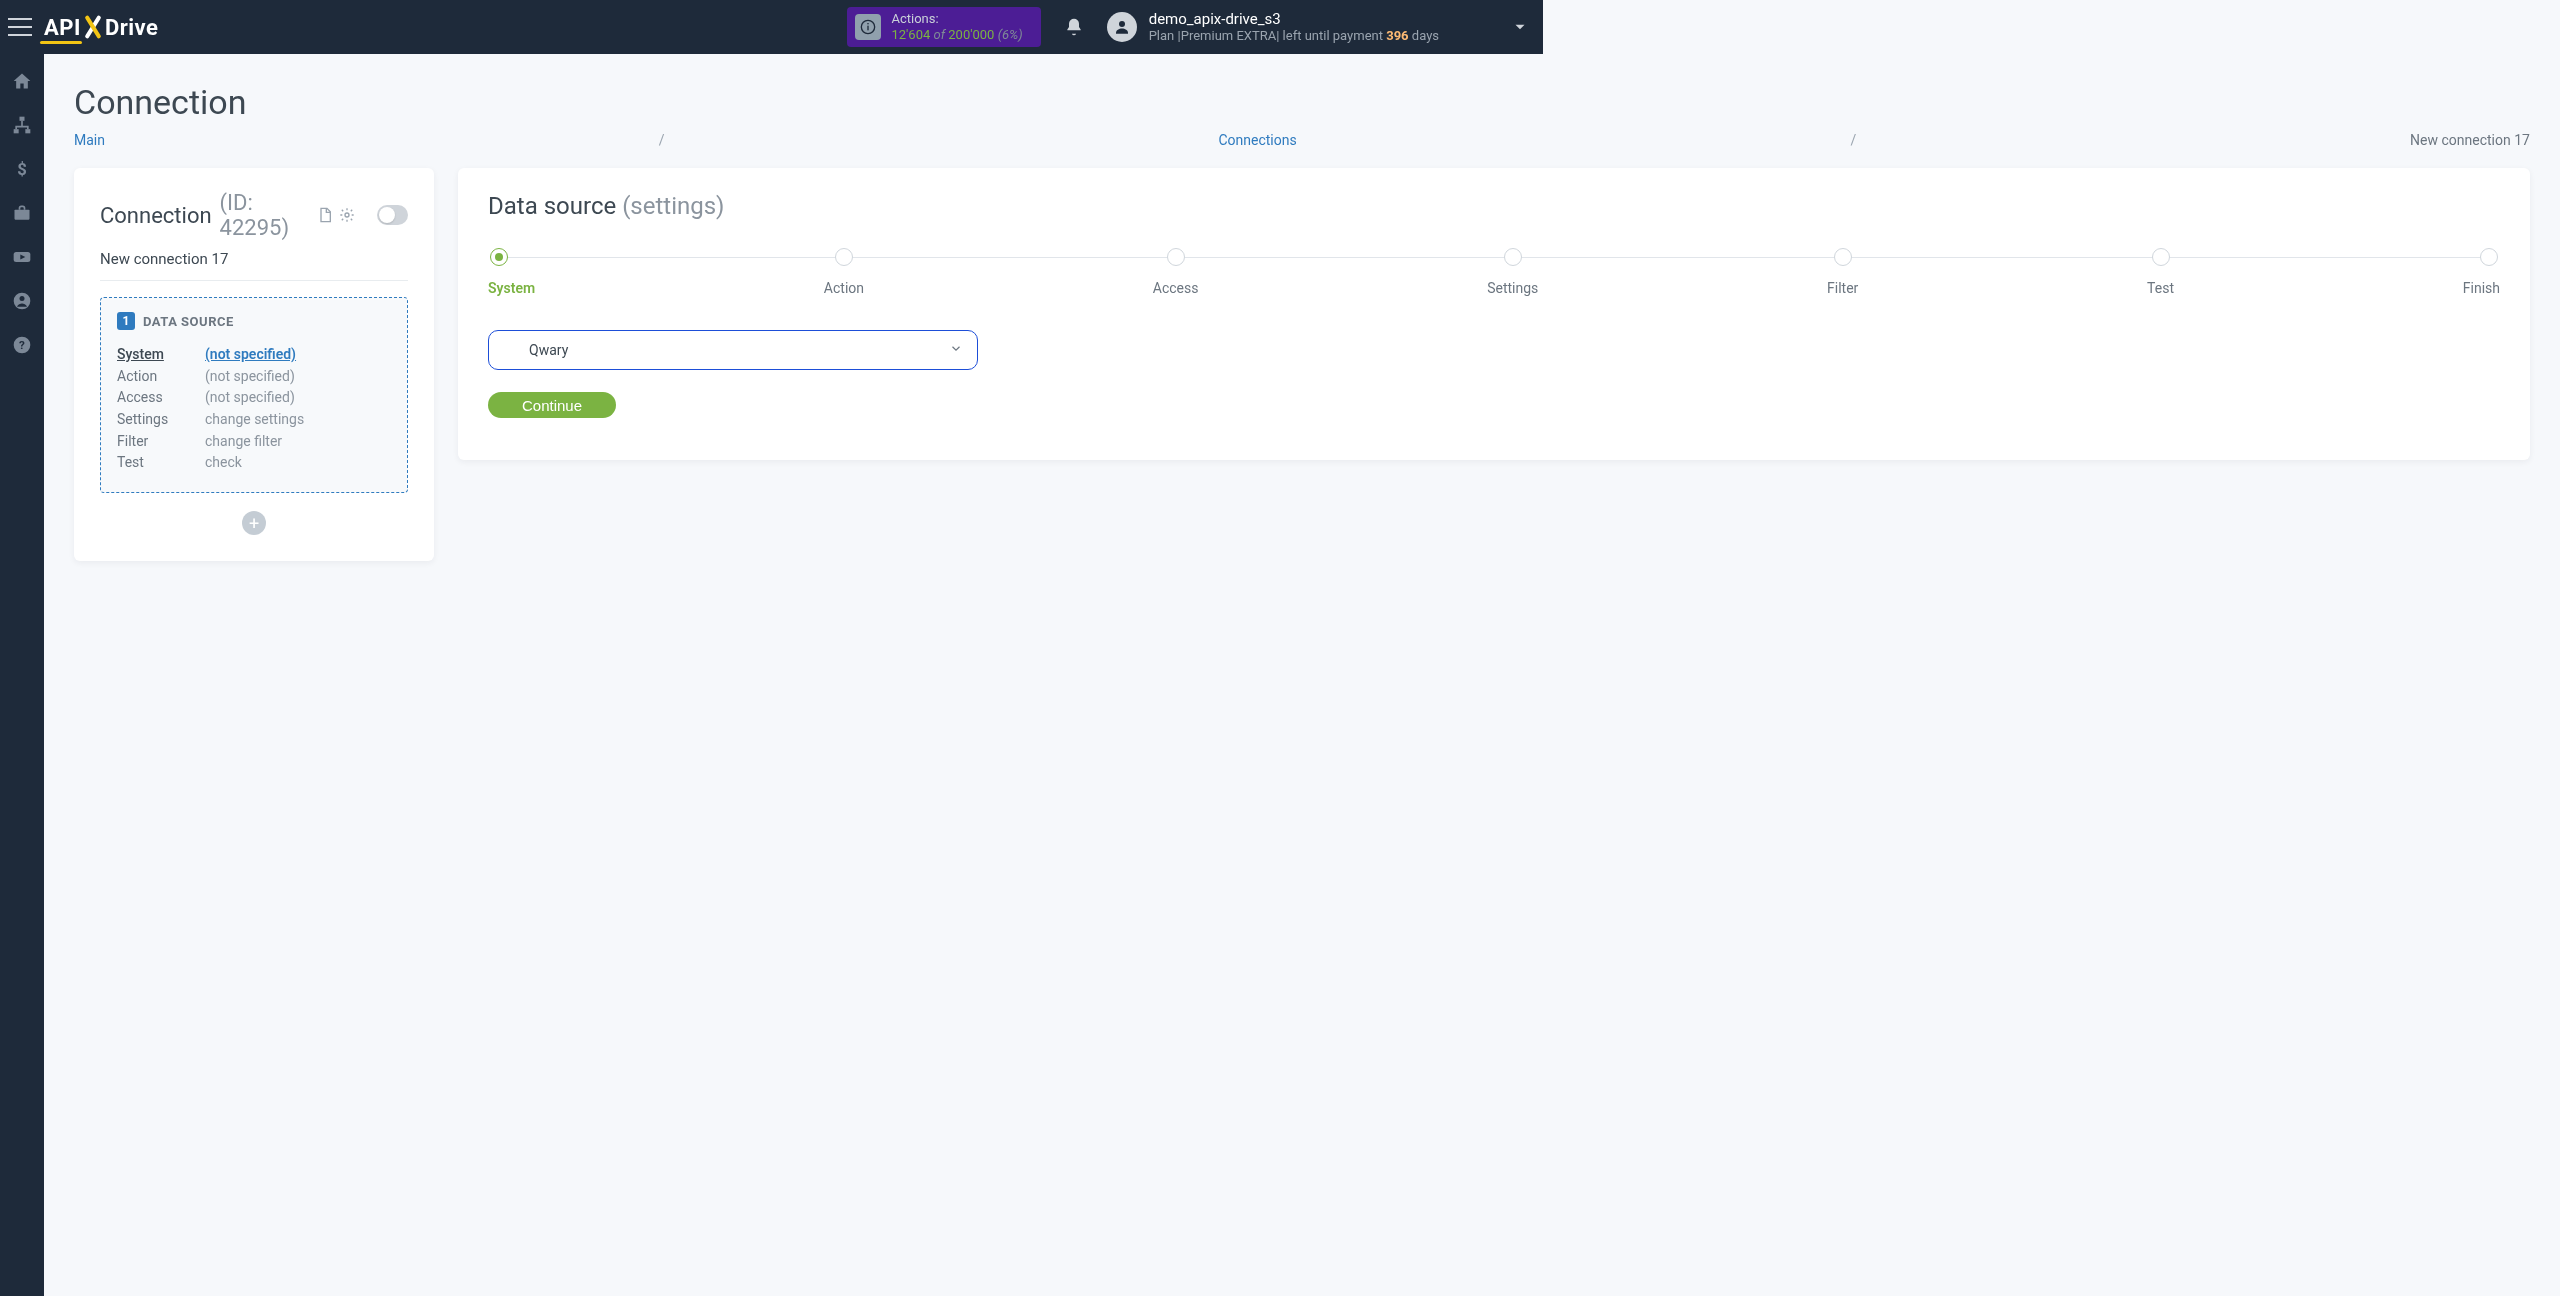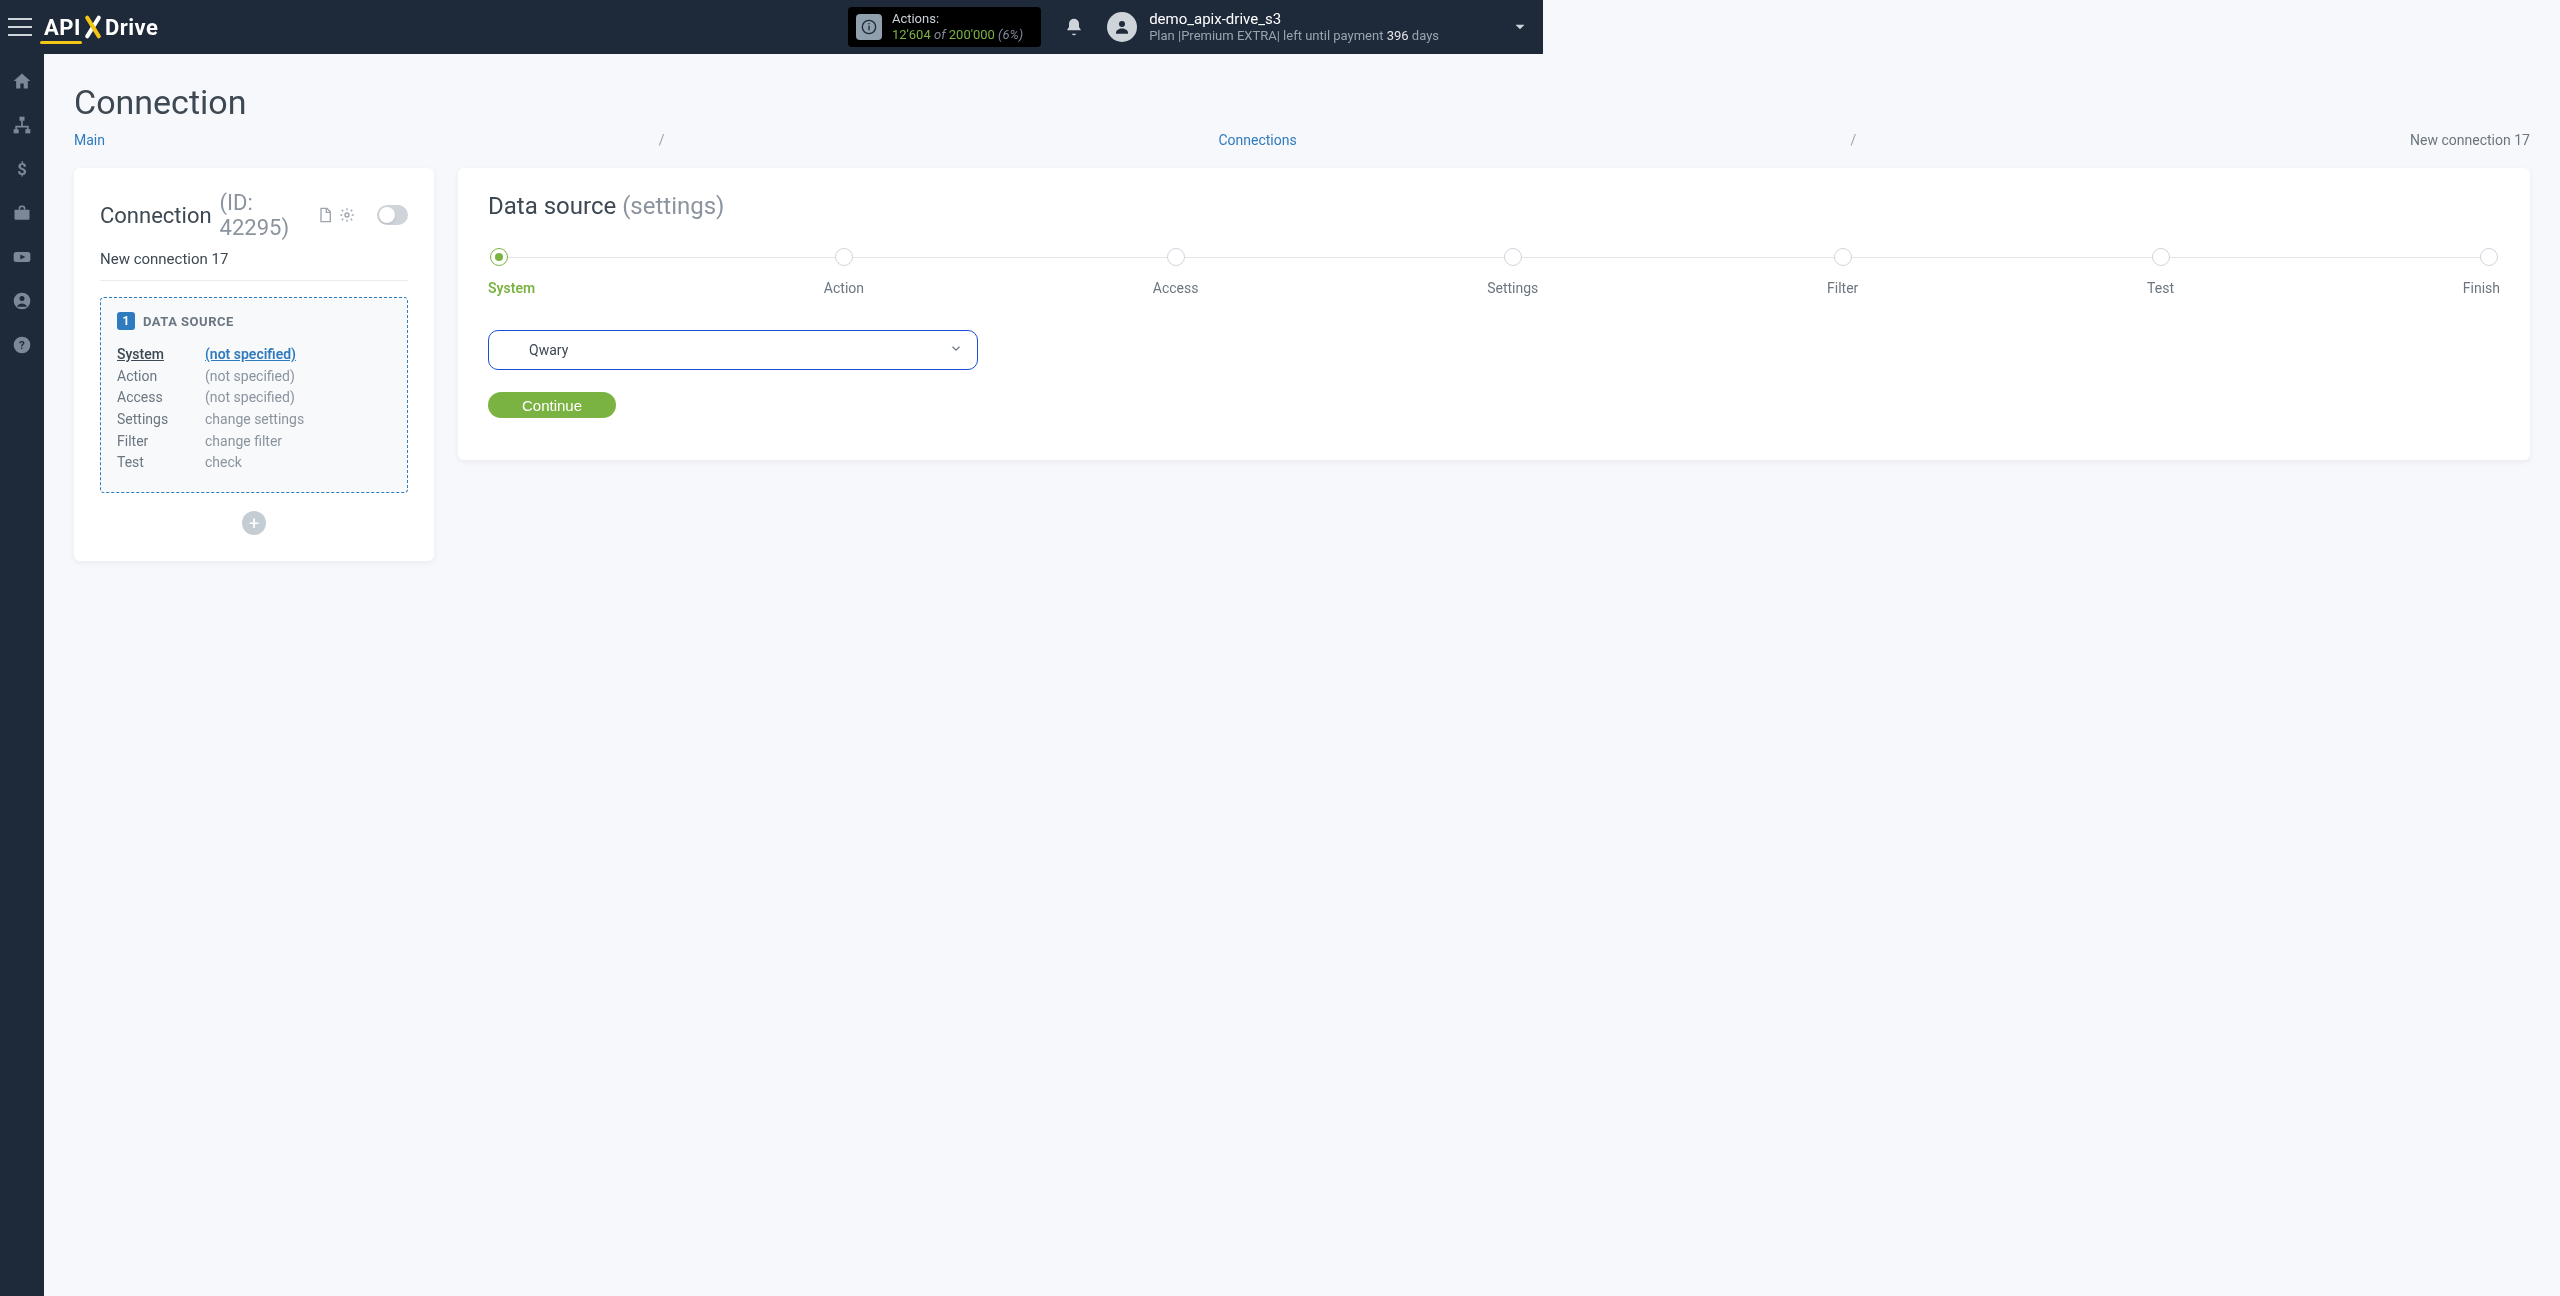--- a/index.html
+++ b/index.html
@@ -50,21 +50,21 @@
   }
   .logo .x::before { background:#fff; transform: translate(-50%,-50%) rotate(32deg);}
   .logo .x::after  { background:#f3c514; transform: translate(-50%,-50%) rotate(-32deg);}
   .logo .underline { position:relative; }
   .logo .underline::after {
     content:""; position:absolute; left:-4px; right:-1px; bottom:-4px; height:3px; background:#f3c514; border-radius:2px;
   }
 
   .topbar-right { display:flex; align-items:center; gap:20px; }
   .actions-box {
-    background:#000000; border-radius:4px; padding:4px 18px 4px 8px; display:flex; align-items:center; gap:10px;
+    background:#4c1d95; border-radius:4px; padding:4px 18px 4px 8px; display:flex; align-items:center; gap:10px;
     font-size:13px;
   }
   .info-badge {
     width:26px; height:26px; border-radius:4px; background:#90a0ad; display:flex; align-items:center; justify-content:center; color:#1e2a3a;
   }
   .info-badge svg { width:16px; height:16px;}
   .actions-text { line-height:1.25; }
   .actions-text .row1 { color:#c9d0d8;}
   .actions-text .num-a { color:#7bb342; font-weight:400;}
   .actions-text .of { color:#7f8a96; font-style:italic;}
@@ -74,21 +74,21 @@
   .bell-icon { width:26px; height:26px; color:#cfd4da; cursor:pointer; display:flex; align-items:center; justify-content:center;}
   .bell-icon svg{ width:20px; height:20px;}
   .user-block { display:flex; align-items:center; gap:12px; cursor:pointer;}
   .avatar {
     width:30px; height:30px; border-radius:50%; background:#cfd4da; display:flex; align-items:center; justify-content:center; color:#1e2a3a;
   }
   .avatar svg{ width:18px; height:18px;}
   .user-text { line-height:1.25; }
   .user-text .uname { color:#fff; font-size:15px;}
   .user-text .plan { color:#9aa4af; font-size:13px;}
-  .user-text .days { color:#e5e5e5; font-weight:400;}
+  .user-text .days { color:#fdba74; font-weight:700;}
   .caret-down { margin-left: 60px; width:18px; height:18px; color:#cfd4da;}
   .caret-down svg{ width:18px; height:18px;}
 
   
   .leftnav {
     position:absolute; top:54px; bottom:0; left:0; width:44px; background:#1e2a3a;
     display:flex; flex-direction:column; align-items:center; padding-top:16px; gap:22px;
   }
   .leftnav .navicon { width:22px; height:22px; color:#7c8897; cursor:pointer; display:flex; align-items:center; justify-content:center;}
   .leftnav .navicon svg{ width:20px; height:20px;}

